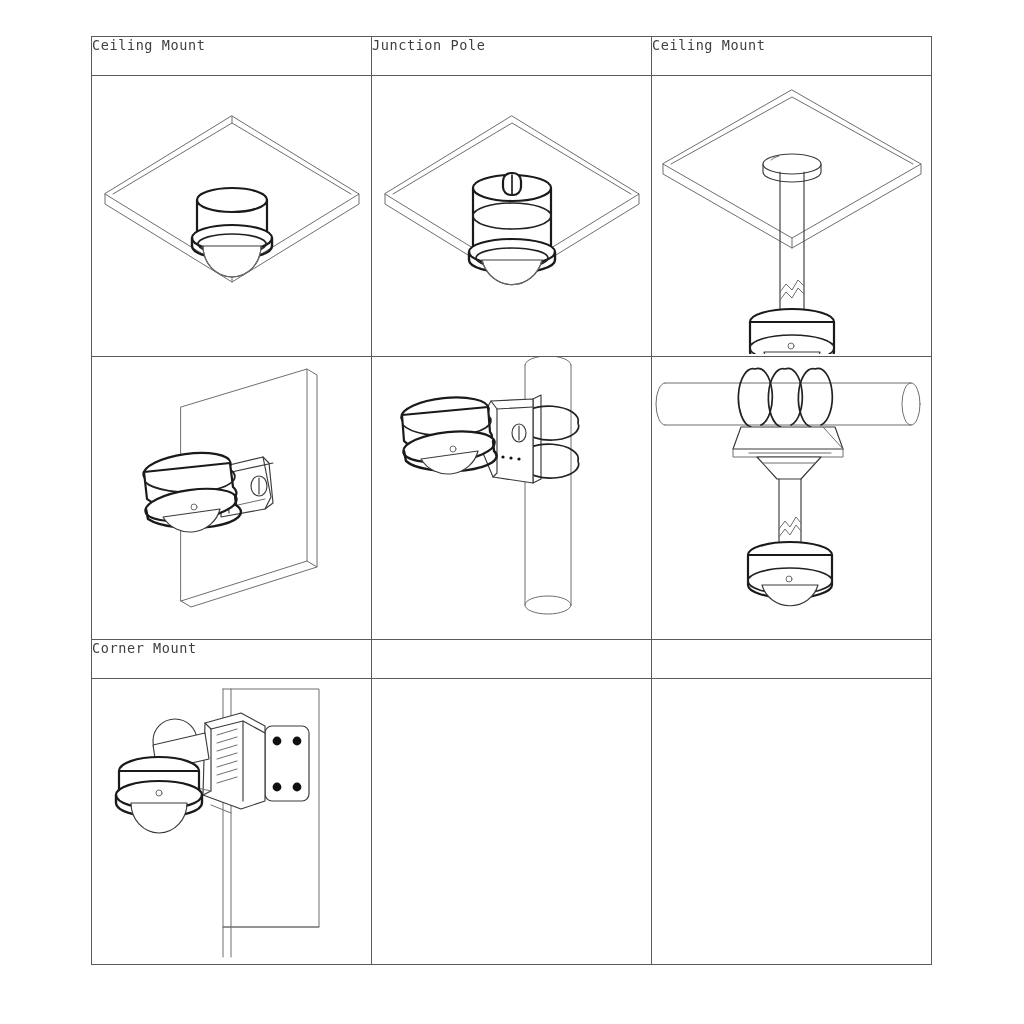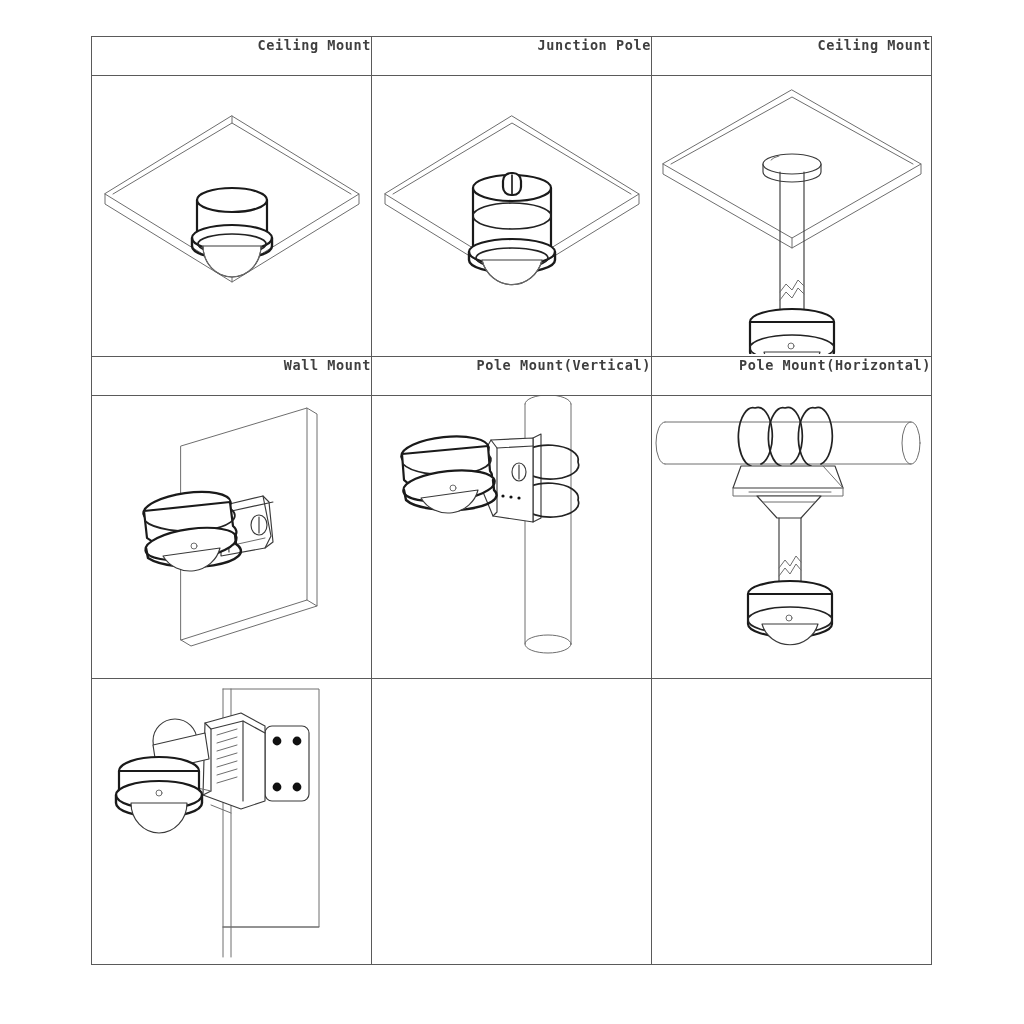--- a/index.html
+++ b/index.html
@@ -25,27 +25,26 @@
     table-layout: fixed;
   }
   #diagram-table td {
     border: 1px solid #5a5a5a;
     padding: 0;
     vertical-align: top;
     background: #ffffff;
   }
   td.header-cell {
     height: 38px;
-    text-align: right;
+    text-align: left;
     vertical-align: middle;
     font-size: 13.5px;
     letter-spacing: 0.6px;
     color: #3f3f3f;
     white-space: nowrap;
-    font-weight: bold;
   }
   td.figure-cell {
     height: 280px;
     text-align: center;
     vertical-align: middle;
   }
   td.figure-cell.tall {
     height: 282px;
   }
   td.empty-cell {
@@ -206,25 +205,20 @@
           <ellipse class="fillw-bold" cx="139" cy="246" rx="42" ry="13"></ellipse>
           <path class="fillw-bold" d="M97 246 L97 276 A42 13 0 0 0 181 276 L181 246 Z"></path>
           <ellipse class="ln-med" cx="139" cy="272" rx="42" ry="13"></ellipse>
           <path class="fillw" d="M111 276 A29 28 0 0 0 167 276 Z"></path>
           <circle class="ln-thin" cx="138" cy="270" r="3"></circle>
         </g>
       </svg>
     </td>
   </tr>
 
-  <tr>
-    <td class="header-cell">Wall Mount</td>
-    <td class="header-cell">Pole Mount(Vertical)</td>
-    <td class="header-cell">Pole Mount(Horizontal)</td>
-  </tr>
 
   <tr>
 
     <td class="figure-cell tall">
       <svg class="fig-svg" width="278" height="278" viewBox="0 0 278 278">
 
         <g>
           <path class="ln-thin" d="M88 50 L214 12 L214 204 L88 244 Z"></path>
           <path class="ln-thin" d="M214 12 L224 18 L224 210 L214 204"></path>
           <path class="ln-thin" d="M88 244 L98 250 L224 210"></path>
@@ -331,20 +325,25 @@
           <ellipse class="fillw-bold" cx="137" cy="198" rx="42" ry="13"></ellipse>
           <path class="fillw-bold" d="M95 198 L95 228 A42 13 0 0 0 179 228 L179 198 Z"></path>
           <ellipse class="ln-med" cx="137" cy="224" rx="42" ry="13"></ellipse>
           <path class="fillw" d="M109 228 A29 28 0 0 0 165 228 Z"></path>
           <circle class="ln-thin" cx="136" cy="222" r="3"></circle>
         </g>
       </svg>
     </td>
   </tr>
 
+  <tr>
+    <td class="header-cell">Corner Mount</td>
+    <td class="empty-cell"></td>
+    <td class="empty-cell"></td>
+  </tr>
 
   <tr>
     <td class="figure-cell tall">
       <svg class="fig-svg" width="278" height="285" viewBox="0 0 278 285">
 
         <g>
           <path class="ln-thin" d="M130 10 L226 10 L226 248 L130 248"></path>
           <path class="ln-thin" d="M138 10 L138 278"></path>
           <path class="ln-thin" d="M130 10 L130 278"></path>
           <path class="ln-thin" d="M130 248 L226 248"></path>

